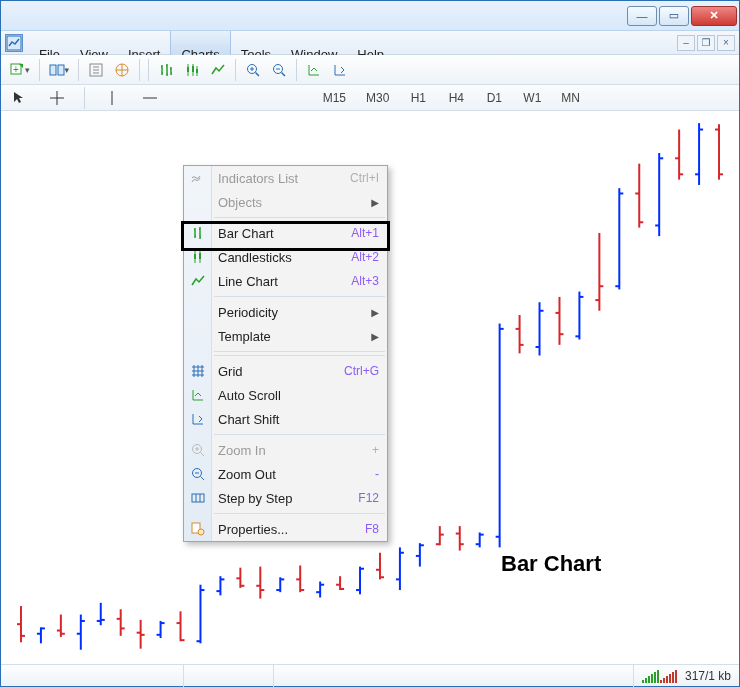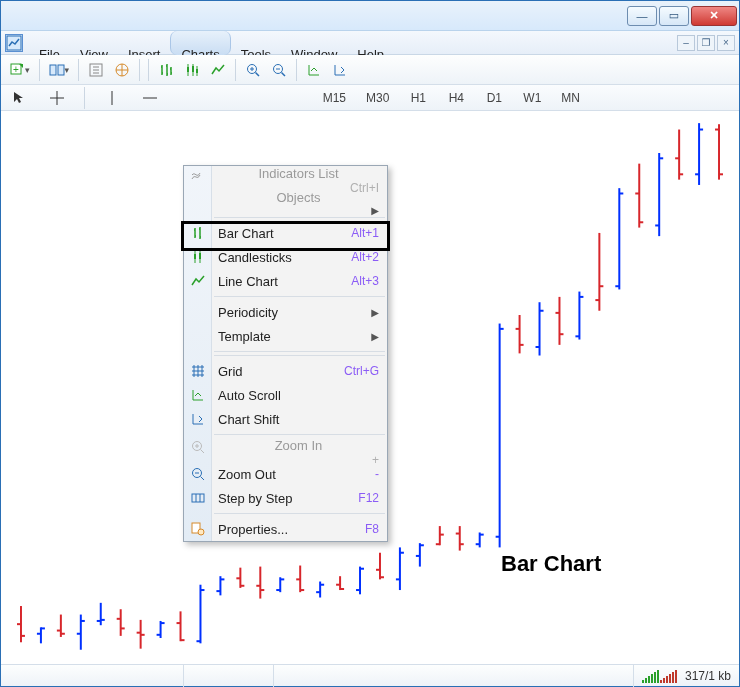--- a/index.html
+++ b/index.html
@@ -13,21 +13,21 @@
   .win-btns { display:flex; gap:2px; }
   .win-btn { width:30px; height:20px; border:1px solid #6d8db0; border-radius:3px; background:linear-gradient(#f5fbff,#d6e7f7); display:flex; align-items:center; justify-content:center; font-size:11px; color:#30567d;}
   .win-btn.max { }
   .win-btn.close { width:46px; background:linear-gradient(#ef8784,#cf3a33); border-color:#933; color:#fff; font-weight:bold;}
   .menubar {
     height:24px; background:linear-gradient(#f4f8fd,#e6eef8); border-bottom:1px solid #c9d7e6;
     display:flex; align-items:center; padding:0 4px; font-size:13px; color:#222;
   }
   .menubar .app-icon { width:18px; height:18px; border:1px solid #5a8fd1; background:#d7e9fb; margin-right:6px; display:flex; align-items:center; justify-content:center; font-size:10px; color:#2a6fb5;}
   .menubar .mi { padding:12px 10px; height:24px; line-height:24px; cursor:default; }
-  .menubar .mi.active { background:linear-gradient(#e7f1fb,#c9ddf3); border-left:1px solid #aac6e7; border-right:1px solid #aac6e7;border-radius:7px; }
+  .menubar .mi.active { background:linear-gradient(#e7f1fb,#c9ddf3); border-left:1px solid #aac6e7; border-right:1px solid #aac6e7; }
   .mdi-ctrls { margin-left:auto; display:flex; gap:2px; }
   .mdi-btn { width:18px; height:16px; border:1px solid #b8c8da; background:#eef4fa; font-size:10px; display:flex; align-items:center; justify-content:center; color:#4b6b8d;}
   .toolbar {
     height:30px; background:linear-gradient(#fdfefe,#eef3f8); border-bottom:1px solid #d4dee9;
     display:flex; align-items:center; padding:2px 4px; gap:2px; font-size:12px;
   }
   .tb-btn { min-width:24px; height:24px; border:1px solid transparent; display:flex; align-items:center; justify-content:center; padding:0 3px; border-radius:2px;}
   .tb-sep { width:1px; height:22px; background:#cbd6e2; margin:0 3px;}
   .tf-row { height:26px; background:linear-gradient(#fafcfe,#eef3f8); border-bottom:1px solid #d4dee9; display:flex; align-items:center; padding:2px 4px; gap:10px; font-size:12px;}
   .tf-btn { min-width:28px; height:20px; display:flex; align-items:center; justify-content:center; border:1px solid transparent; padding:0 4px; color:#444;}
@@ -40,21 +40,21 @@
   .conn-bars span { width:2px; background:#2aa02a; }
   .conn-bars span.r { background:#c0392b; }
   
   .dropdown {
     position:absolute; left:182px; top:54px; width:205px;
     background:#f3f3f3; border:1px solid #9aa7b5; box-shadow:3px 3px 6px rgba(0,0,0,.25);
     font-size:13px; z-index:20;
   }
   .dropdown .gutter { position:absolute; left:0; top:0; bottom:0; width:28px; background:linear-gradient(#f1f5fa,#e3ecf5); border-right:1px solid #d7dfe8;}
   .dd-item { position:relative; height:24px; display:flex; align-items:center; padding-left:34px; padding-right:8px; color:#222;}
-  .dd-item.disabled { color:#9a9a9a;flex-direction:column; }
+  .dd-item.disabled { color:#9a9a9a; }
   .dd-item .shortcut { margin-left:auto; color:#8b5cf6; font-size:12px;}
   .dd-item.disabled .shortcut { color:#b0b0b0;}
   .dd-item .arrow { margin-left:auto; font-size:10px; color:#555;}
   .dd-item .ico { position:absolute; left:5px; width:18px; height:18px; display:flex; align-items:center; justify-content:center; font-size:12px;}
   .dd-sep { height:1px; margin:3px 2px 3px 30px; background:#d7dde4;}
   .dd-highlight { position:absolute; left:-3px; right:-3px; top:55px; height:30px; border:3px solid #000; pointer-events:none; z-index:25;}
   svg.ohlc { width:100%; height:100%; }
   .sm-ico { width:16px; height:16px; }
 </style>
 </head>

